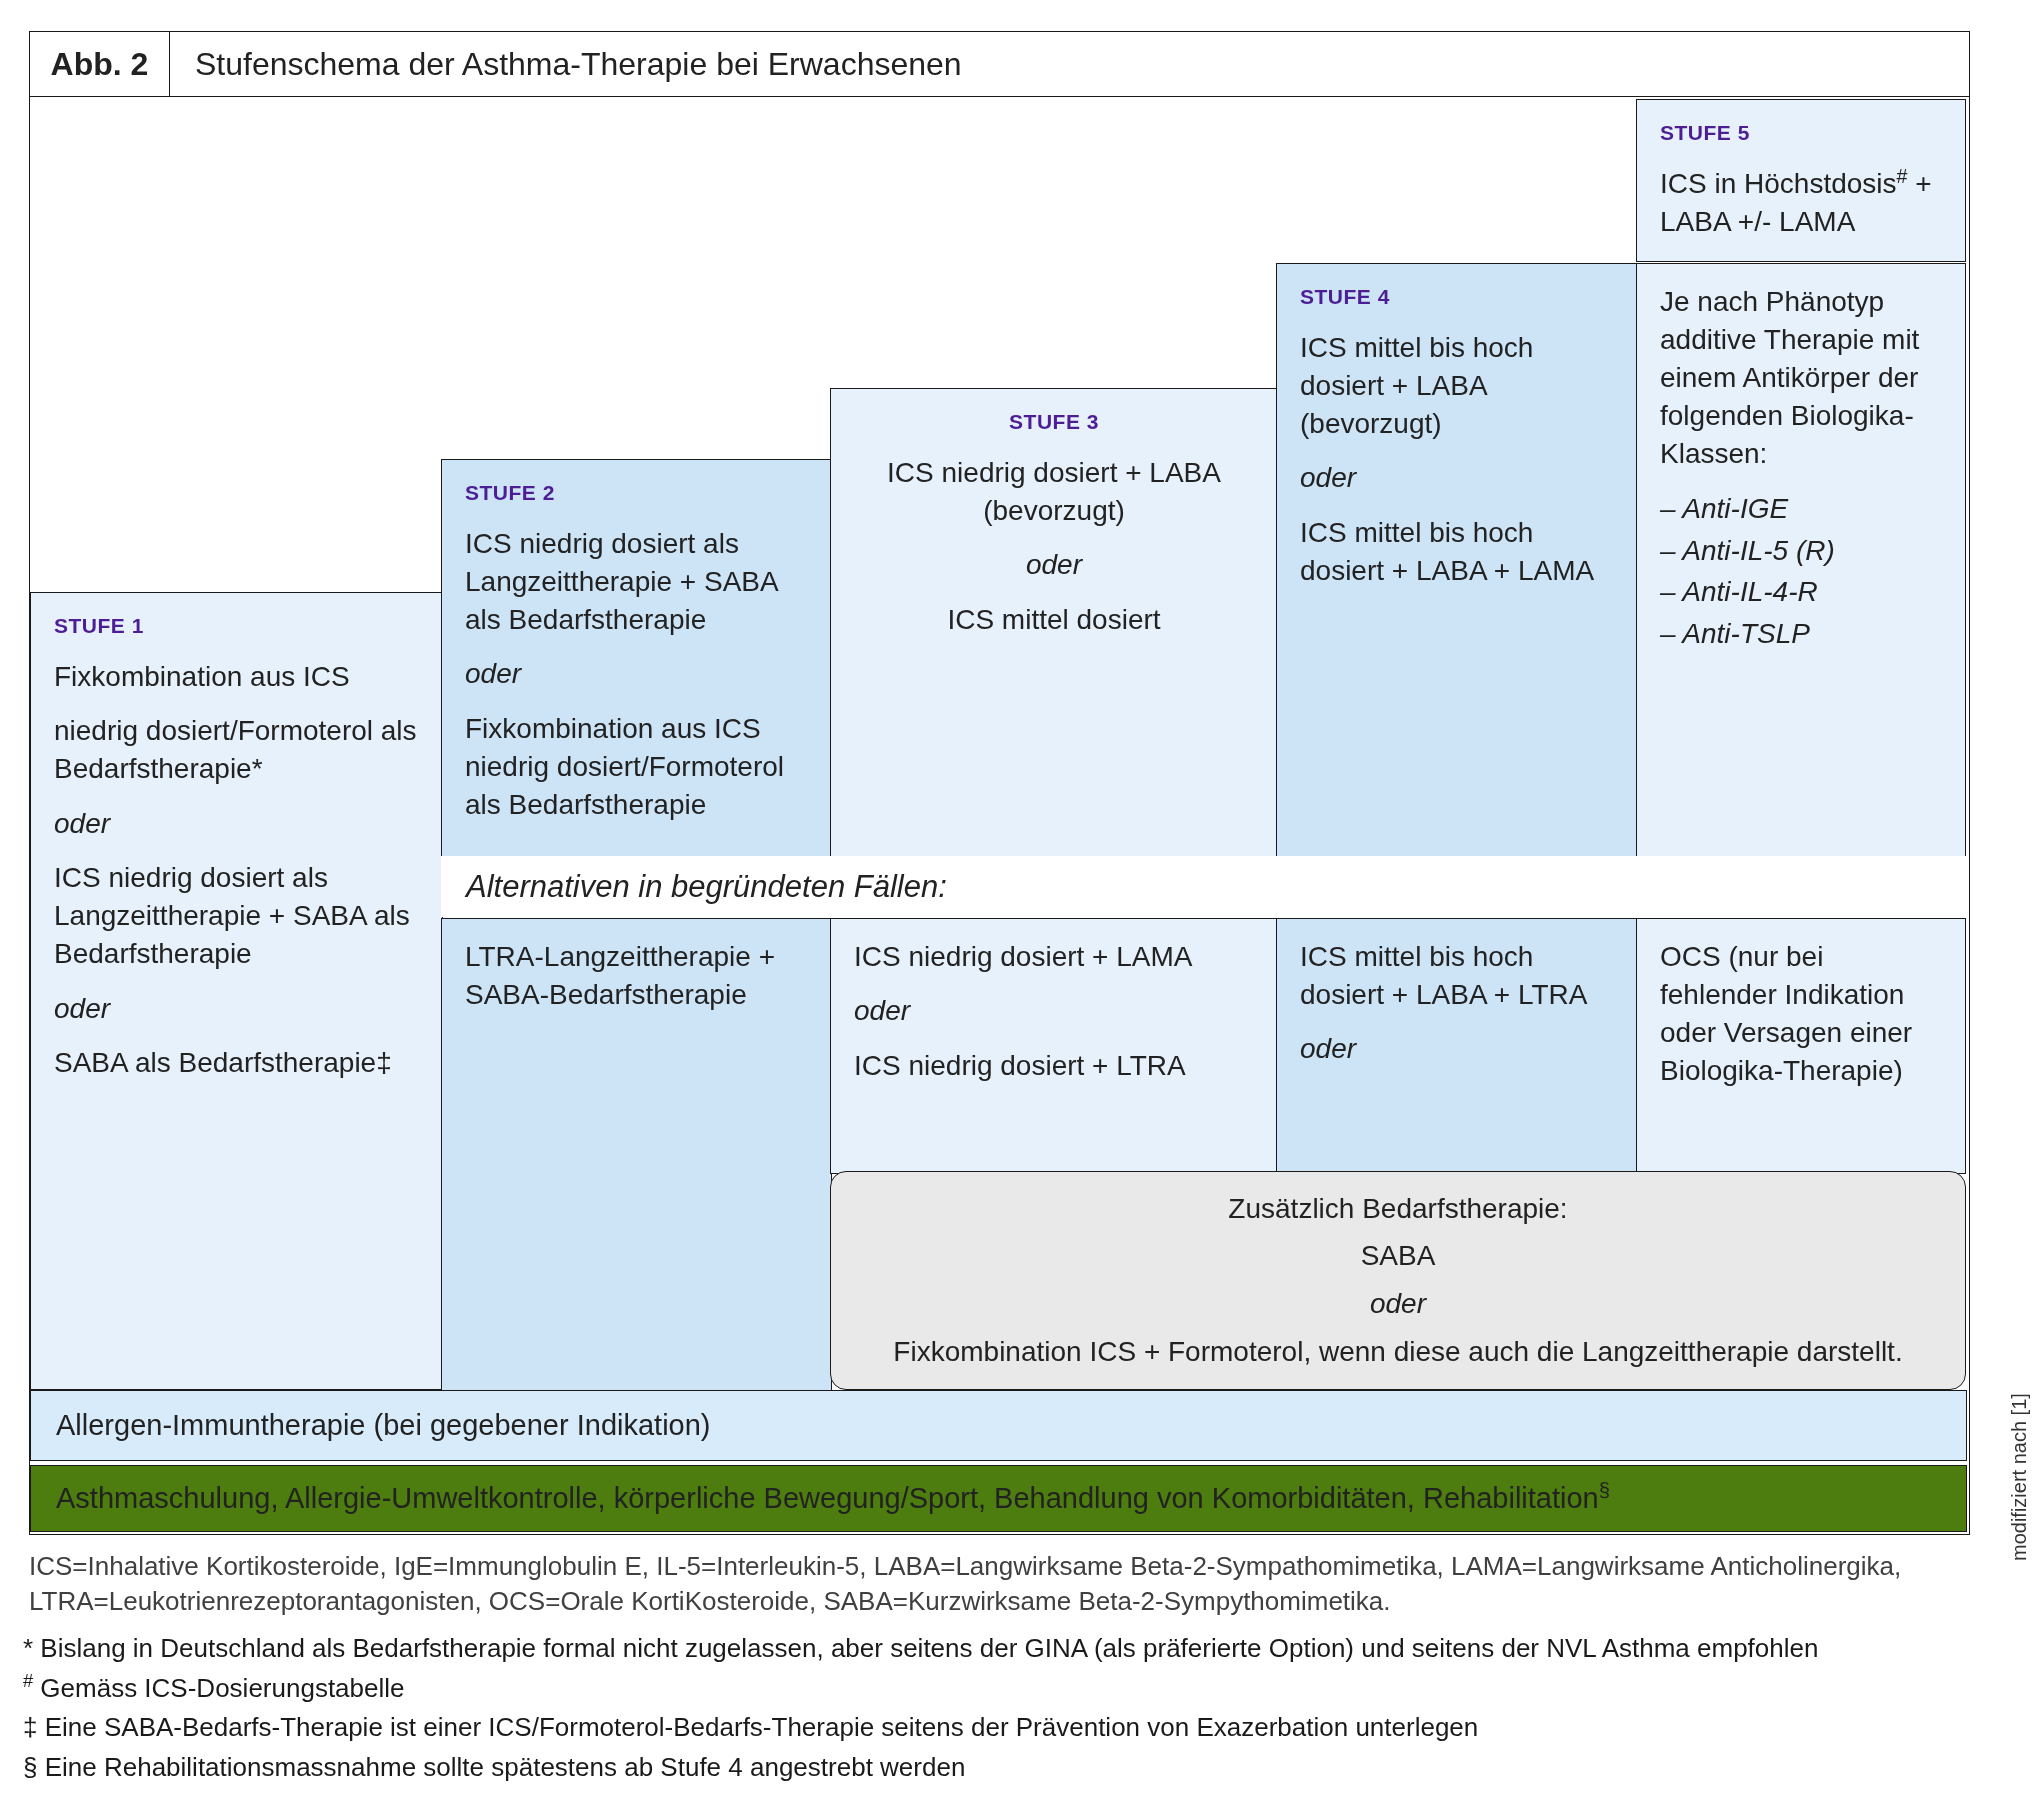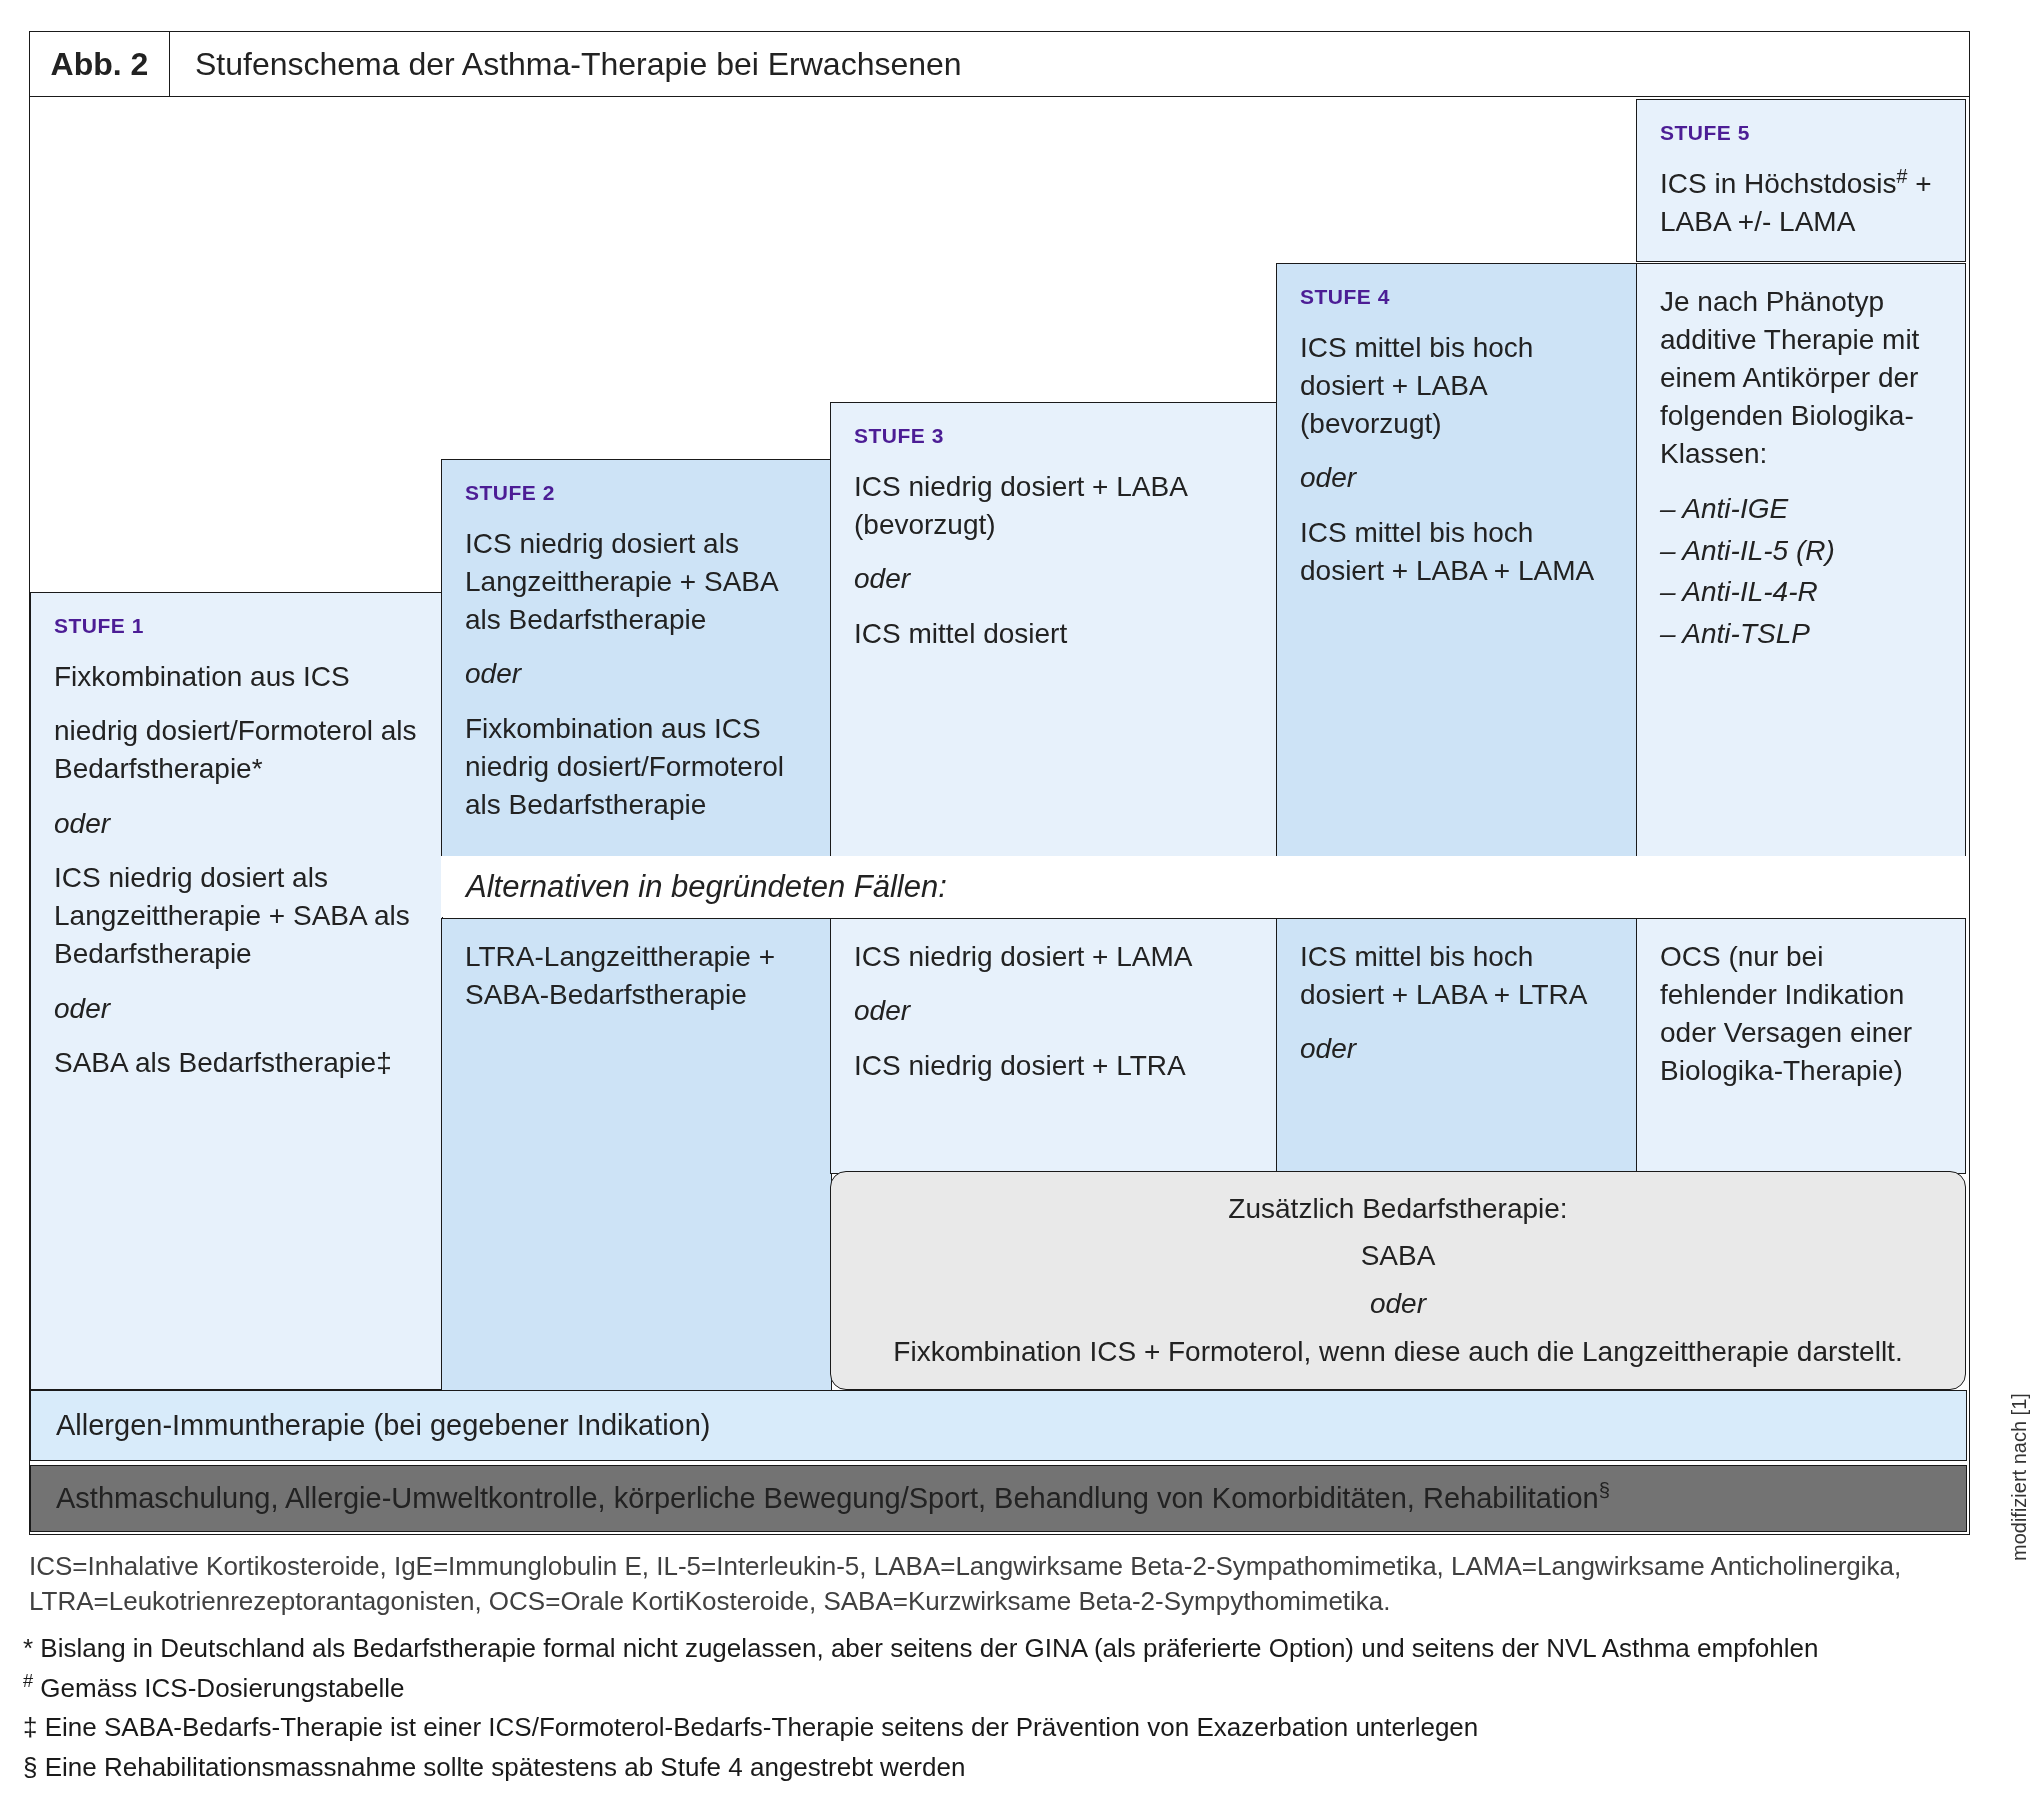--- a/index.html
+++ b/index.html
@@ -88,21 +88,21 @@
       <p>SABA als Bedarfstherapie‡</p>
     </div>
 
     <div class="box med" style="left:411px;top:427px;width:391px;height:398px;">
       <h3>STUFE 2</h3>
       <p>ICS niedrig dosiert als Langzeittherapie + SABA als Bedarfstherapie</p>
       <p class="it">oder</p>
       <p>Fixkombination aus ICS niedrig dosiert/Formoterol als Bedarfstherapie</p>
     </div>
 
-    <div class="box light" style="left:800px;top:370px;width:448px;height:473px;">
+    <div class="box light" style="left:800px;top:356px;width:448px;height:473px;text-align:center;">
       <h3>STUFE 3</h3>
       <p>ICS niedrig dosiert + LABA (bevorzugt)</p>
       <p class="it">oder</p>
       <p>ICS mittel dosiert</p>
     </div>
 
     <div class="box med" style="left:1246px;top:231px;width:362px;height:594px;">
       <h3>STUFE 4</h3>
       <p>ICS mittel bis hoch dosiert + LABA (bevorzugt)</p>
       <p class="it">oder</p>
@@ -150,21 +150,21 @@
     <div class="box grayfill graybox" style="left:800px;top:1139px;width:1136px;height:219px;">
       <p>Zusätzlich Bedarfstherapie:</p>
       <p>SABA</p>
       <p class="it">oder</p>
       <p>Fixkombination ICS + Formoterol, wenn diese auch die Langzeittherapie darstellt.</p>
     </div>
 
     <div class="bar" style="top:1358px;height:71px;background:#d8ebfa;">
       <span>Allergen-Immuntherapie (bei gegebener Indikation)</span>
     </div>
-    <div class="bar" style="top:1433px;height:67px;background:#737373;">
+    <div class="bar" style="top:1433px;height:67px;background:#4d7c0f;">
       <span>Asthmaschulung, Allergie-Umweltkontrolle, körperliche Bewegung/Sport, Behandlung von Komorbiditäten, Rehabilitation<sup>§</sup></span>
     </div>
 
   </div>
 
   <div class="abbrev">
     <div>ICS=Inhalative Kortikosteroide, IgE=Immunglobulin E, IL-5=Interleukin-5, LABA=Langwirksame Beta-2-Sympathomimetika, LAMA=Langwirksame Anticholinergika,</div>
     <div>LTRA=Leukotrienrezeptorantagonisten, OCS=Orale KortiKosteroide, SABA=Kurzwirksame Beta-2-Sympythomimetika.</div>
   </div>
 

